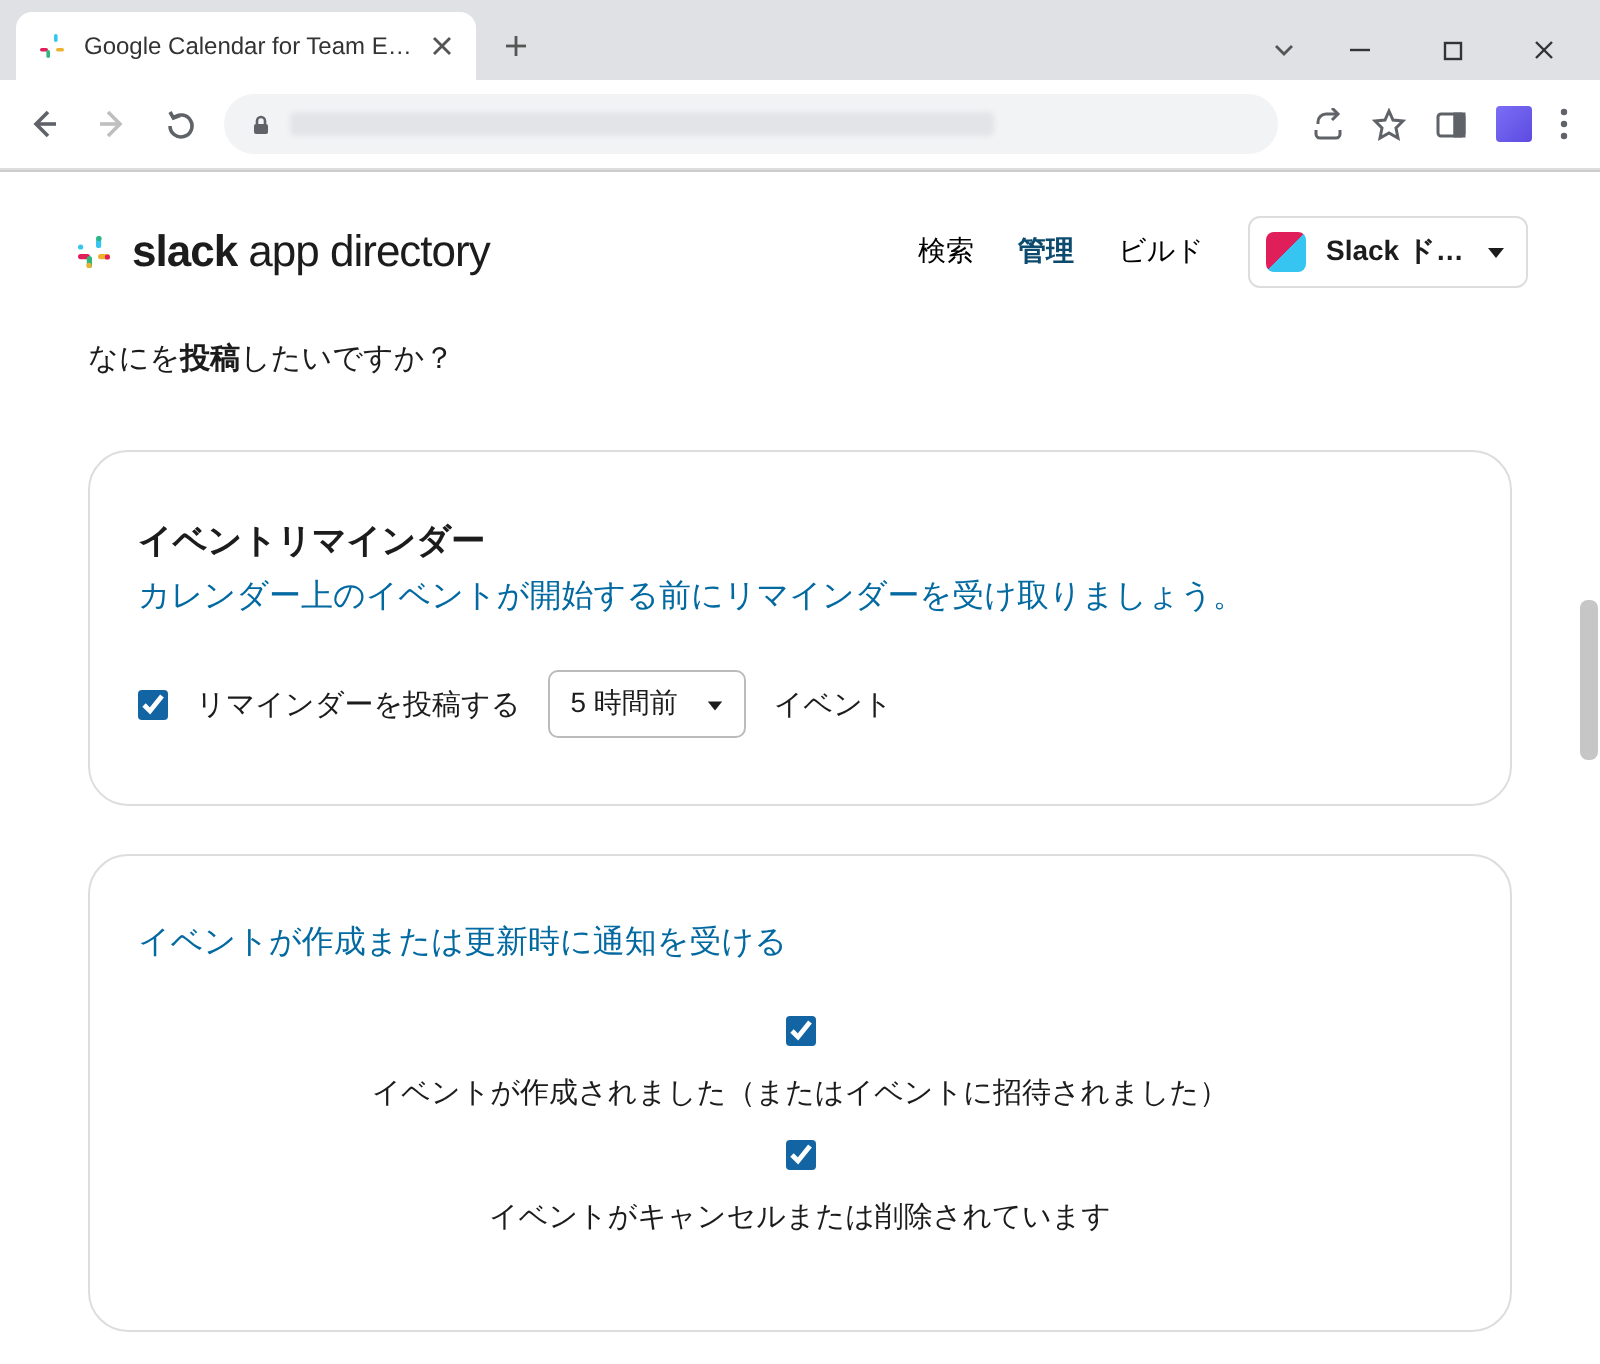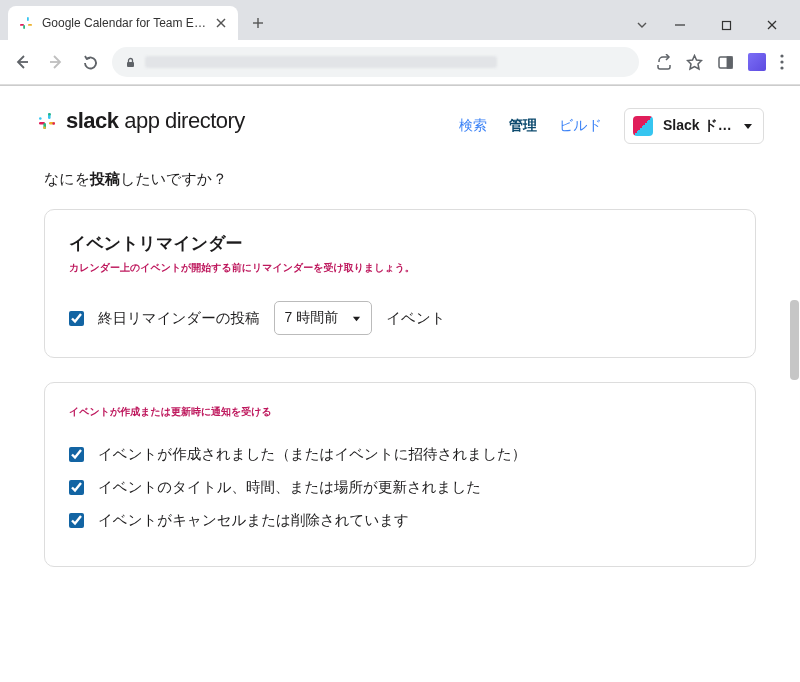--- a/index.html
+++ b/index.html
@@ -20,43 +20,43 @@
   .toolbar { display:flex; align-items:center; gap:10px; padding:7px 10px; background:#fff; border-bottom:1px solid #ddd; }
   .toolbar .nav-btn { width:24px; height:24px; display:flex; align-items:center; justify-content:center; color:#5f6368; }
   .toolbar .nav-btn.disabled { color:#bfbfbf; }
   .address { flex:1; height:30px; background:#f1f3f4; border-radius:15px; display:flex; align-items:center; padding:0 12px; color:#5f6368; gap:8px; }
   .address .blur { flex:0 0 70%; height:12px; background:#e2e4e7; border-radius:3px; filter:blur(1px); }
   .tool-icons { display:flex; align-items:center; gap:14px; padding:0 6px; color:#5f6368; }
   .avatar-sq { width:18px; height:18px; background:linear-gradient(135deg,#7b6ef6,#5d4be0); border-radius:2px; }
   
   
   .page { height:calc(682px - 78px); overflow:auto; position:relative; }
-  .slack-header { display:flex; align-items:flex-start; padding:22px 36px 14px 36px; }
+  .slack-header { display:flex; align-items:center; padding:22px 36px 14px 36px; }
   .logo { display:flex; align-items:center; gap:8px; }
   .logo-text { font-size:22px; color:#1d1c1d; letter-spacing:-0.5px; }
   .logo-text b { font-weight:900; }
   .header-right { margin-left:auto; display:flex; align-items:center; gap:22px; }
-  .hnav { font-size:14px; color:#3b82f6; }
+  .hnav { font-size:14px; color:#000000; }
   .hnav.active { color:#0c4a6e; font-weight:600; }
   .workspace-chip { display:flex; align-items:center; gap:10px; border:1px solid #ddd; border-radius:6px; padding:7px 10px 7px 8px; font-size:14px; font-weight:600; color:#1d1c1d; width:140px; }
   .ws-icon { width:20px; height:20px; border-radius:4px; background: linear-gradient(135deg,#e01e5a 0 50%, #36c5f0 50% 100%); }
   .ws-name { flex:1; white-space:nowrap; overflow:hidden; text-overflow:ellipsis; }
   
   .content { padding: 12px 44px 40px 44px; color:#1d1c1d; }
-  .section-q { font-size:15px; margin-bottom:20px; }
+  .section-q { font-size:15px; margin-bottom:36px; }
   .section-q b { font-weight:700; }
   
-  .card { border:1px solid #ddd; border-radius:10px; padding:22px 24px; margin-bottom:24px; }
+  .card { border:1px solid #ddd; border-radius:20px; padding:33px 24px; margin-bottom:24px; }
   .card h3 { font-size:17px; font-weight:700; margin-bottom:6px; }
-  .card .sub { font-size:10px; color:#be185d; margin-bottom:26px;font-weight:bold; }
+  .card .sub { font-size:16px; color:#0369a1; margin-bottom:26px; }
   .row { display:flex; align-items:center; gap:14px; font-size:14.5px; margin-bottom:20px; flex-wrap:wrap; }
   .row:last-child { margin-bottom:0; }
   .chk { width:15px; height:15px; accent-color:#1264a3; flex:none; }
   .sel { display:flex; align-items:center; justify-content:space-between; border:1px solid #bbb; border-radius:5px; padding:7px 10px; min-width:92px; font-size:14px; background:#fff; gap:14px; }
-  .checklist .row { margin-bottom:14px; }
+  .checklist .row { margin-bottom:14px;flex-direction:column; }
   
   svg { display:block; }
   .scrollbar-fake { position:absolute; right:1px; top:300px; width:9px; height:80px; background:#c6c6c6; border-radius:4px; }
 </style>
 </head>
 <body>
 
 <div class="browser-chrome">
   <div class="titlebar">
     <div class="tab">
@@ -204,43 +204,39 @@
   <div class="content">
     <div class="section-q">
       <span>なにを</span><b>投稿</b><span>したいですか？</span>
     </div>
 
     <div class="card">
       <h3>イベントリマインダー</h3>
       <div class="sub">カレンダー上のイベントが開始する前にリマインダーを受け取りましょう。</div>
       <div class="row">
         <input type="checkbox" class="chk" checked="" style="">
-        <span>終日リマインダーの投稿</span>
+        <span>リマインダーを投稿する</span>
         <div class="sel">
-          <span>7 時間前</span>
+          <span>5 時間前</span>
           <span>
               <svg width="9" height="9" viewBox="0 0 10 10" fill="#1d1c1d">
                 <polygon points="1,3 9,3 5,8"></polygon>
               </svg>
             </span>
         </div>
         <span>イベント</span>
       </div>
     </div>
 
     <div class="card checklist">
       <div class="sub">イベントが作成または更新時に通知を受ける</div>
       <div class="row">
         <input type="checkbox" class="chk" checked="" style="">
         <span>イベントが作成されました（またはイベントに招待されました）</span>
       </div>
       <div class="row">
         <input type="checkbox" class="chk" checked="" style="">
-        <span>イベントのタイトル、時間、または場所が更新されました</span>
-      </div>
-      <div class="row">
-        <input type="checkbox" class="chk" checked="" style="">
         <span>イベントがキャンセルまたは削除されています</span>
       </div>
     </div>
   </div>
 </div>
 <div class="scrollbar-fake"></div>
 
 </body></html>

